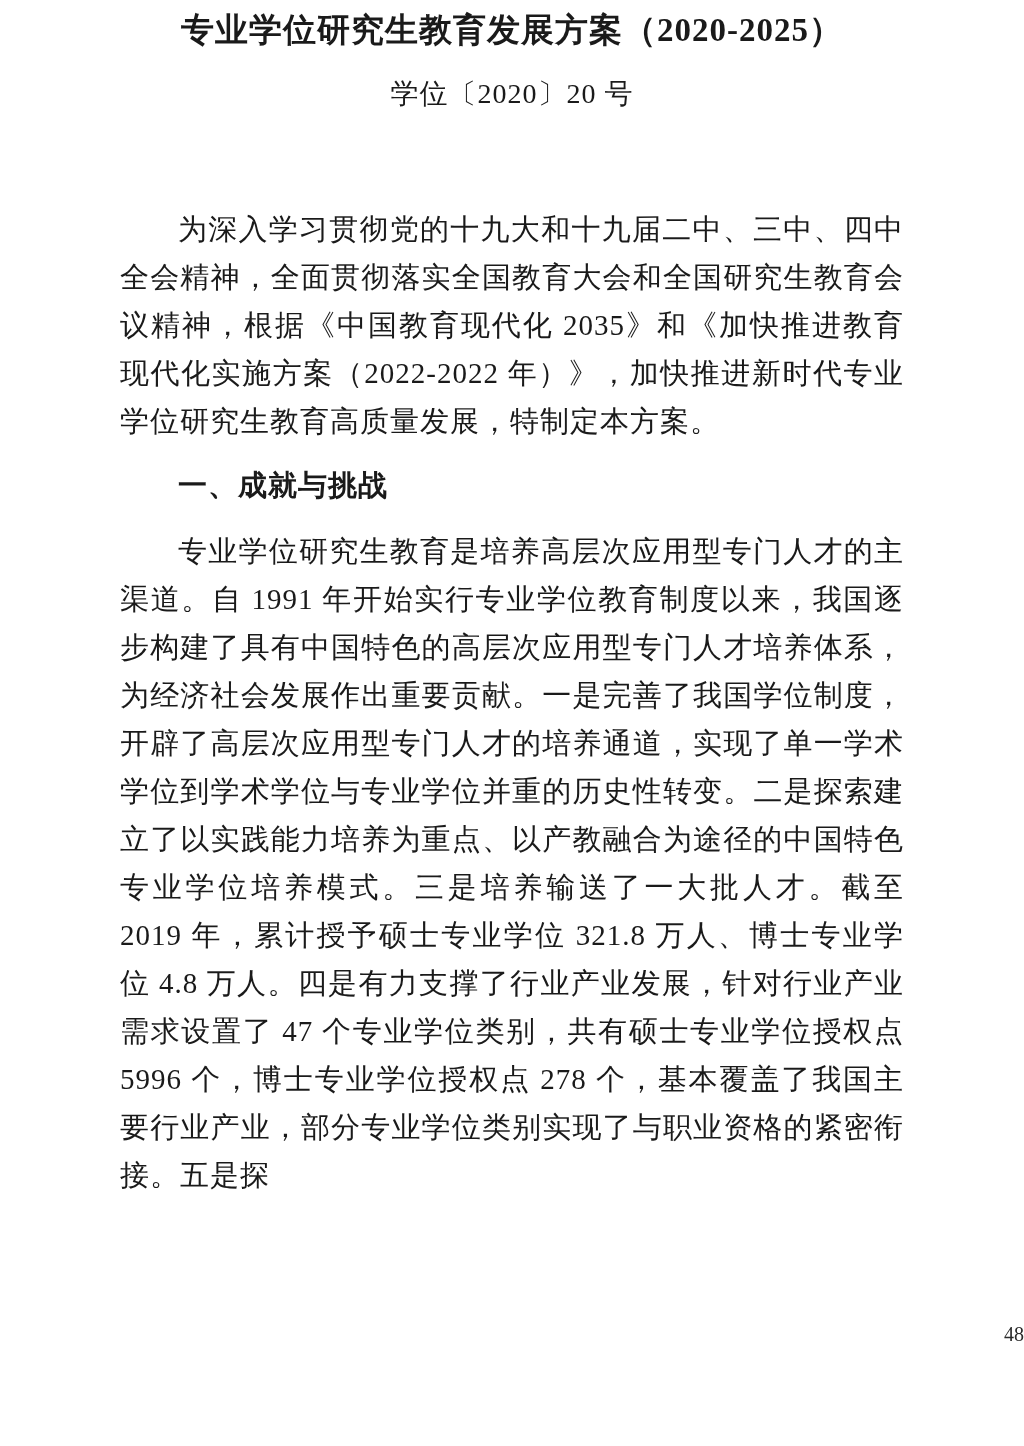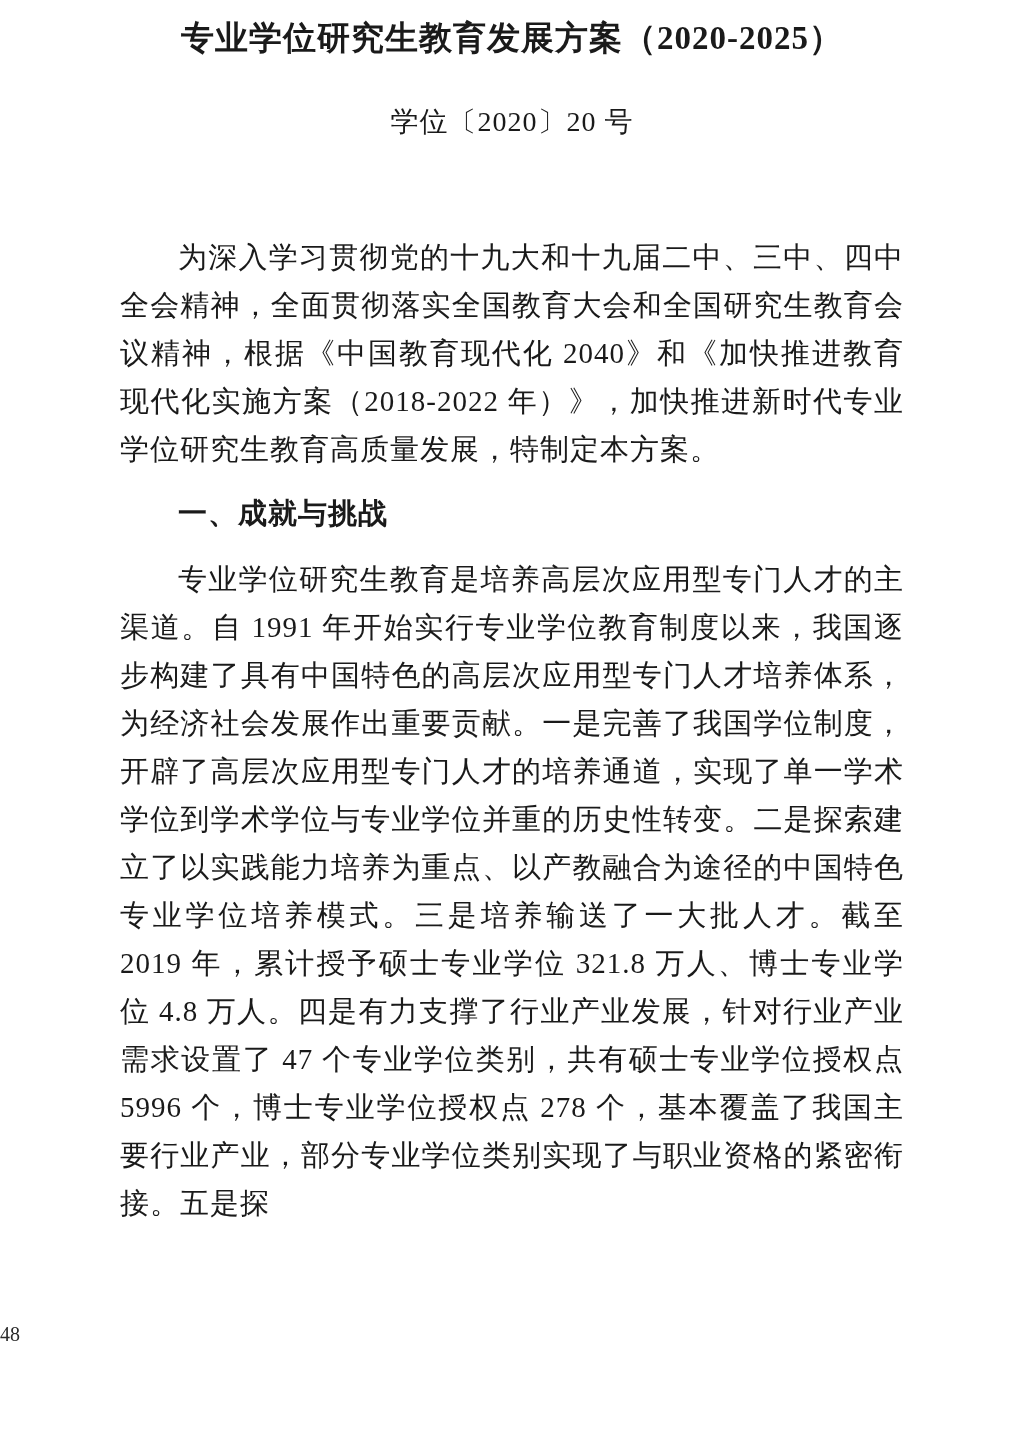--- a/index.html
+++ b/index.html
@@ -11,30 +11,30 @@
     position: relative;
     width: 1024px;
     height: 1446px;
     margin: 0 auto;
     background: #ffffff;
     color: #1a1a1a;
     overflow: hidden;
     font-family: "Liberation Serif", "DejaVu Serif", serif;
   }
   .doc-title {
-    margin: 16px;
+    margin: 8px;
     text-align: center;
     font-size: 33px;
     line-height: 44px;
     font-weight: 700;
     letter-spacing: 1px;
     font-family: "Liberation Serif", "DejaVu Serif", serif;
   }
   .doc-number {
-    margin-top: 44px;
+    margin-top: 24px;
     text-align: center;
     font-size: 28px;
     line-height: 36px;
     font-weight: 400;
     letter-spacing: 1px;
   }
   .doc-body {
     margin: 93px 120px 0 120px;
     width: 784px;
     font-size: 29px;
@@ -57,39 +57,39 @@
   }
   .bold-run {
     font-weight: 400;
     font-family: "Liberation Sans", "DejaVu Sans", sans-serif;
   }
   .page-number {
     position: absolute;
     bottom: 100px;
     left: 0;
     right: 0;
-    text-align: left;
+    text-align: right;
     font-size: 20px;
     line-height: 24px;
     color: #2b2b2b;
     font-family: "Liberation Serif", "DejaVu Serif", serif;
   }
 </style>
 </head>
 <body>
 
 <div class="page">
 
   <h1 class="doc-title">专业学位研究生教育发展方案（2020-2025）</h1>
 
   <div class="doc-number">学位〔2020〕20 号</div>
 
   <div class="doc-body">
 
-    <p class="para"><span>为深入学习贯彻党的十九大和十九届二中、三中、四中全会精神，全面贯彻落实全国教育大会和全国研究生教育会议精神，根据《中国教育现代化 2040》和《加快推进教育现代化实施方案（2018-2022 年）》，加快推进新时代专业学位研究生教育高质量发展，特制定本方案。</span></p>
+    <p class="para"><span>为深入学习贯彻党的十九大和十九届二中、三中、四中全会精神，全面贯彻落实全国教育大会和全国研究生教育会议精神，根据《中国教育现代化 2035》和《加快推进教育现代化实施方案（2022-2022 年）》，加快推进新时代专业学位研究生教育高质量发展，特制定本方案。</span></p>
 
     <h2 class="section-heading">一、成就与挑战</h2>
 
     <p class="para"><span>专业学位研究生教育是培养高层次应用型专门人才的主渠道。自 1991 年开始实行专业学位教育制度以来，我国逐步构建了具有中国特色的高层次应用型专门人才培养体系，为经济社会发展作出重要贡献。</span><span class="bold-run">一是</span><span>完善了我国学位制度，开辟了高层次应用型专门人才的培养通道，实现了单一学术学位到学术学位与专业学位并重的历史性转变。</span><span class="bold-run">二是</span><span>探索建立了以实践能力培养为重点、以产教融合为途径的中国特色专业学位培养模式。</span><span class="bold-run">三是</span><span>培养输送了一大批人才。截至 2019 年，累计授予硕士专业学位 321.8 万人、博士专业学位 4.8 万人。</span><span class="bold-run">四是</span><span>有力支撑了行业产业发展，针对行业产业需求设置了 47 个专业学位类别，共有硕士专业学位授权点 5996 个，博士专业学位授权点 278 个，基本覆盖了我国主要行业产业，部分专业学位类别实现了与职业资格的紧密衔接。</span><span class="bold-run">五是</span><span>探</span></p>
 
   </div>
 
   <div class="page-number">48</div>
 
 </div>

